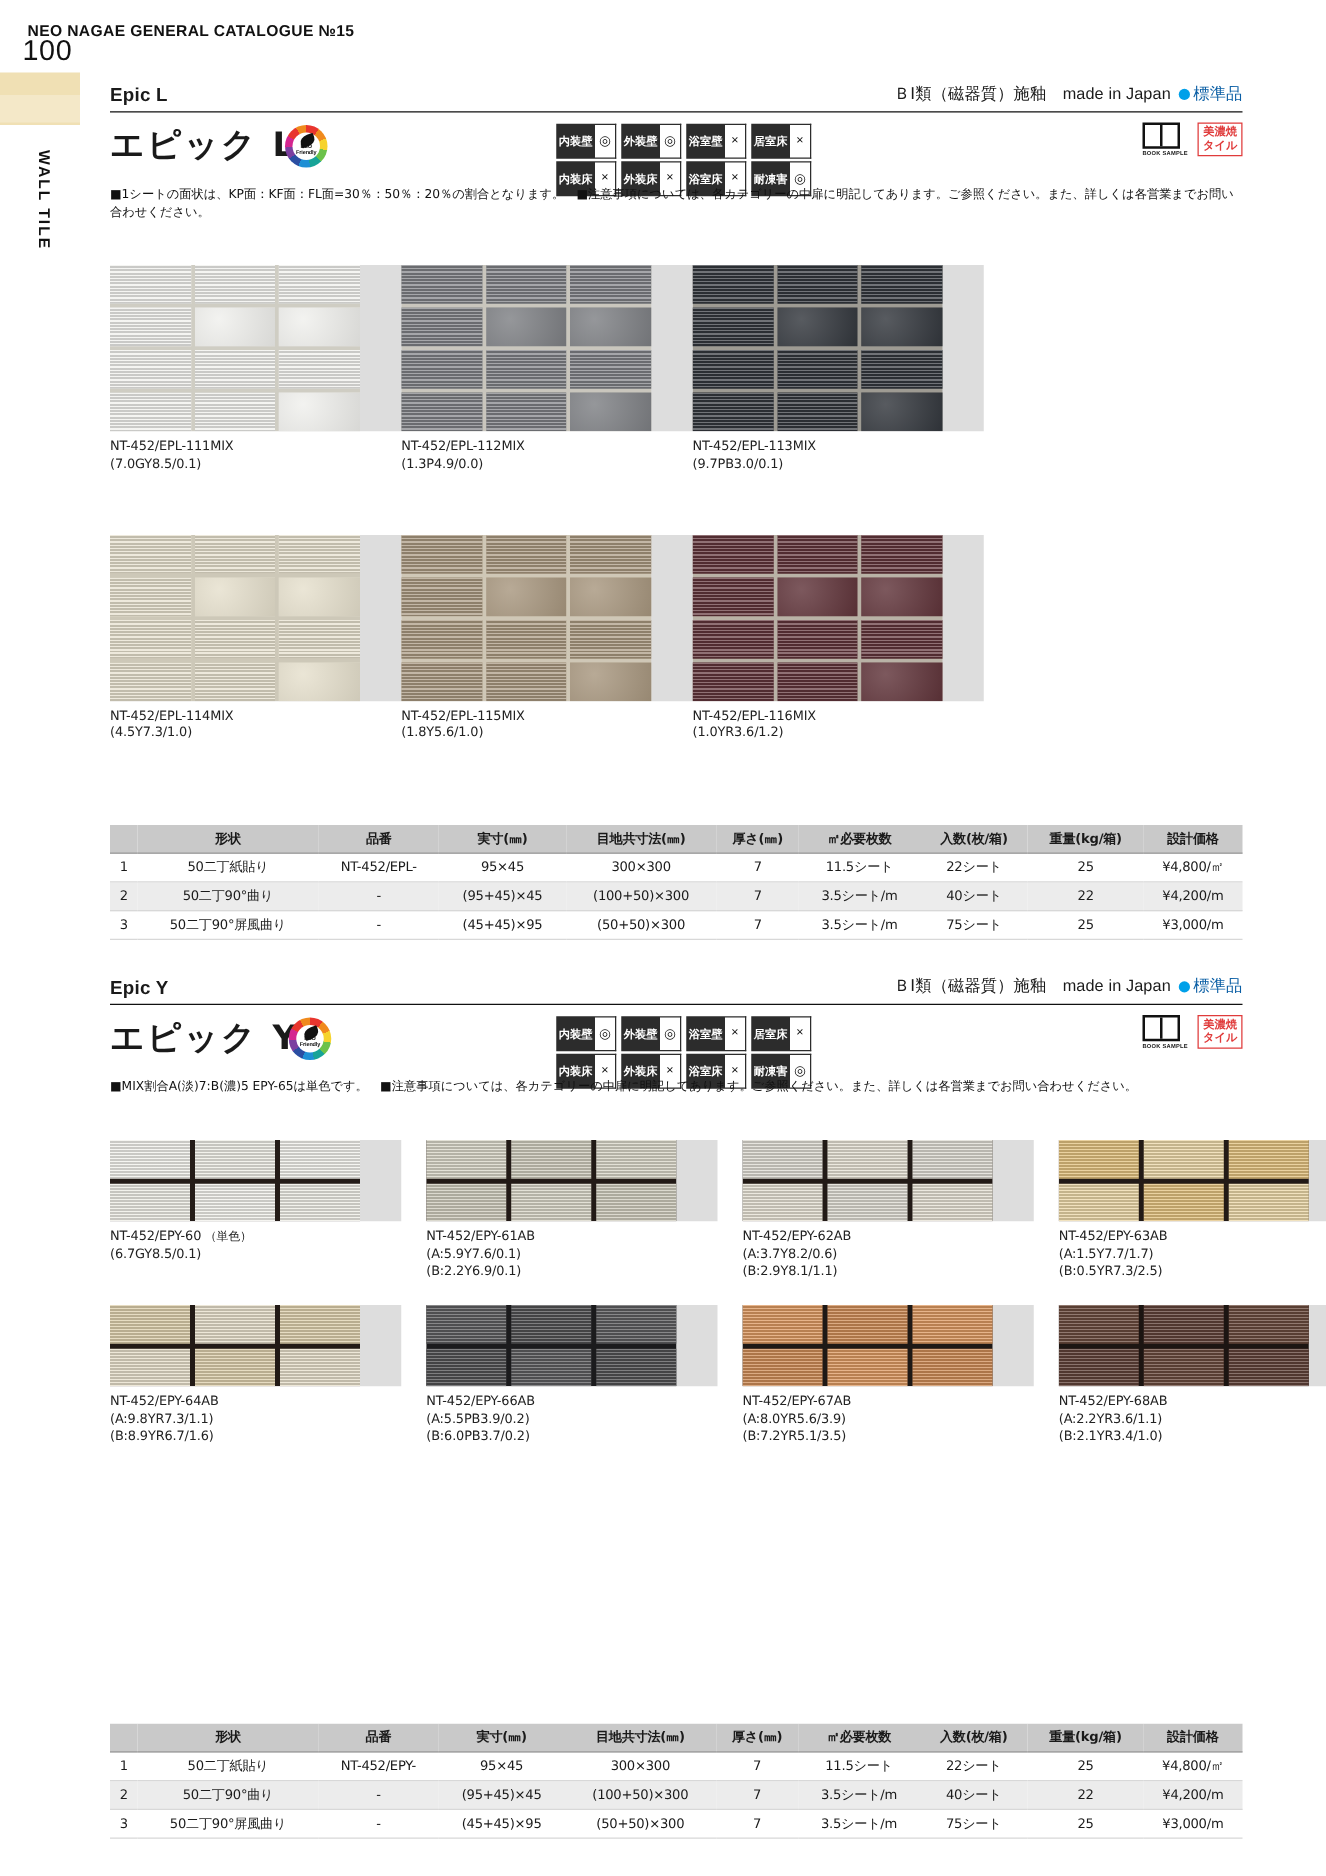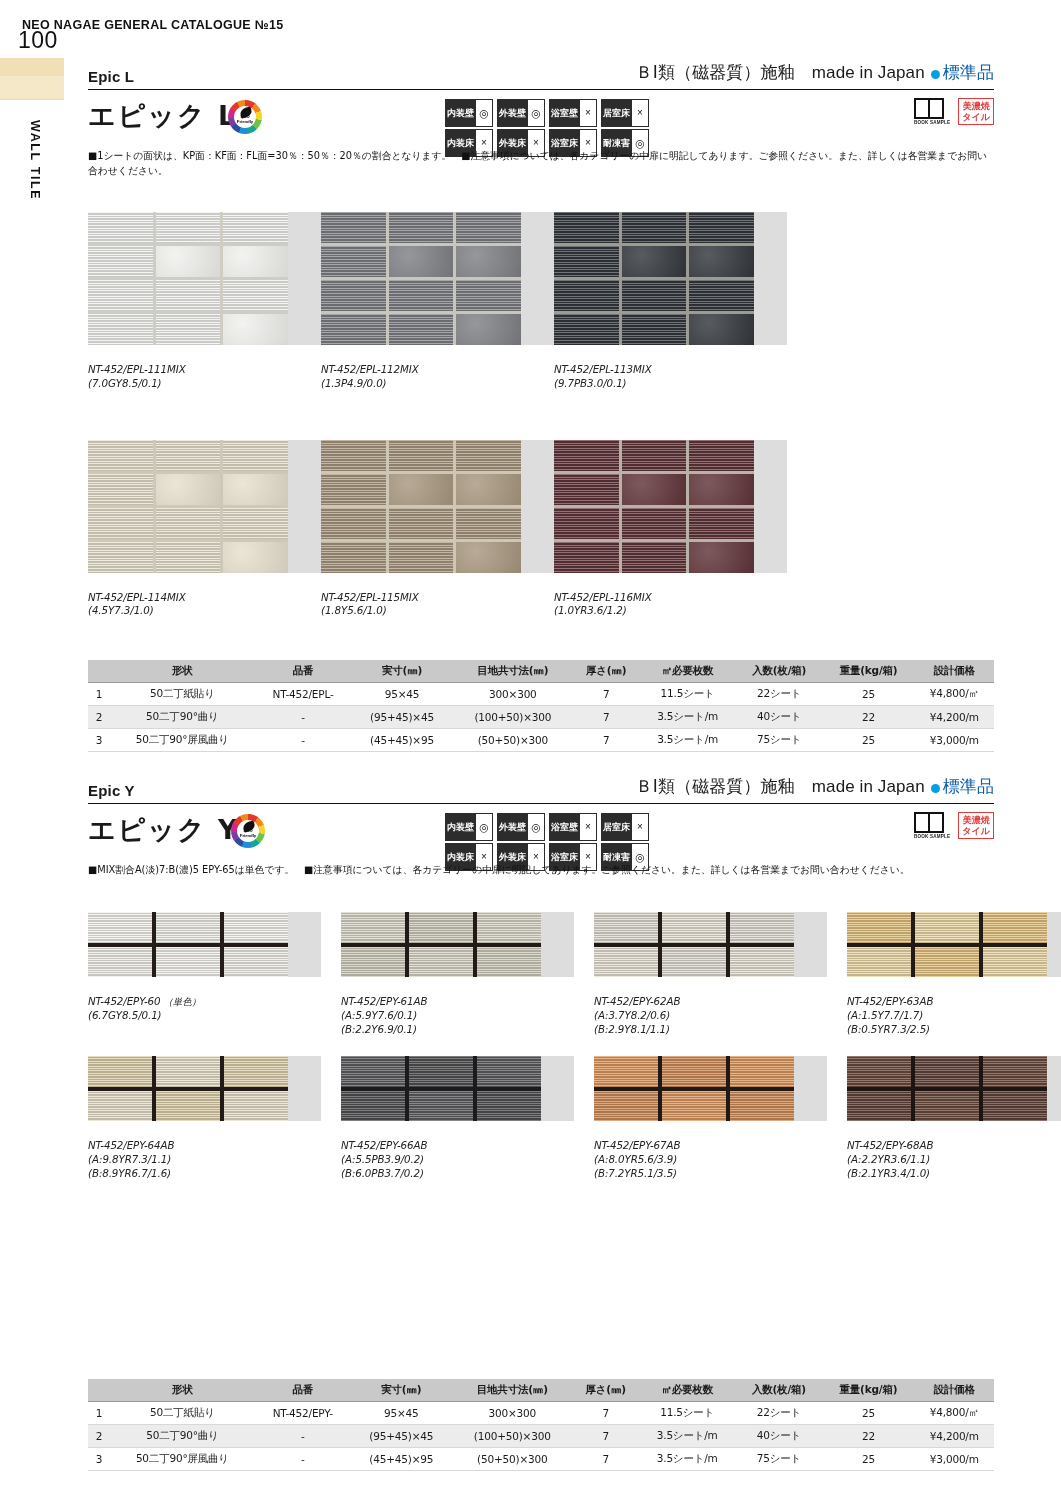--- a/index.html
+++ b/index.html
@@ -43,21 +43,21 @@
   .sec-head{
     position:relative; height:26px;
     border-bottom:1.6px solid #111;
   }
   .sec-head .en{
     position:absolute; left:0; bottom:4px;
     font-size:15px; font-weight:700; letter-spacing:.2px;
   }
   .sec-head .specline{
     position:absolute; right:0; bottom:5px;
-    font-size:17px; white-space:nowrap; letter-spacing:.1px;
+    font-size:13px; white-space:nowrap; letter-spacing:.1px;
   }
   .sec-head .specline .dot{
     display:inline-block; width:9px; height:9px; border-radius:50%;
     background:#00a0e9; margin:0 3px -1px 6px;
   }
   .sec-head .specline .blue{ color:#0b5fa5; }
 
   
   .title-row{ position:relative; height:56px; }
   .jp-title{
@@ -128,22 +128,22 @@
     color:#111; font-family:"DejaVu Sans","Liberation Sans",sans-serif;
   }
 
   
   .swatch-grid{ position:absolute; left:0; display:grid; }
   .grid-l{ grid-template-columns:repeat(3,233px); column-gap:0; row-gap:49px; }
   .grid-y{ grid-template-columns:repeat(4,233px); column-gap:0; row-gap:16px;gap:20px; }
 
   .swatch .img{ position:relative; overflow:hidden; background:#ddd; }
   .swatch .cap{
-    font-size:10.3px; line-height:1.34; margin-top:18px; color:#222;
-    font-family:"DejaVu Sans","Liberation Sans",sans-serif; letter-spacing:-.1px;font-style:italic;
+    font-size:10.3px; line-height:1.34; margin-top:6px; color:#222;
+    font-family:"DejaVu Sans","Liberation Sans",sans-serif; letter-spacing:-.1px;
   }
   .swatch .cap .jp{ font-size:9.5px; }
 
   
   .mosaic-l{ width:200px; height:133px; display:grid;
     grid-template-columns:repeat(3,1fr); grid-template-rows:repeat(4,1fr);
     gap:3px; padding:0; }
   .mosaic-l .t{ position:relative; overflow:hidden; }
   .mosaic-l .t.ribbed::after{
     content:""; position:absolute; inset:0;

